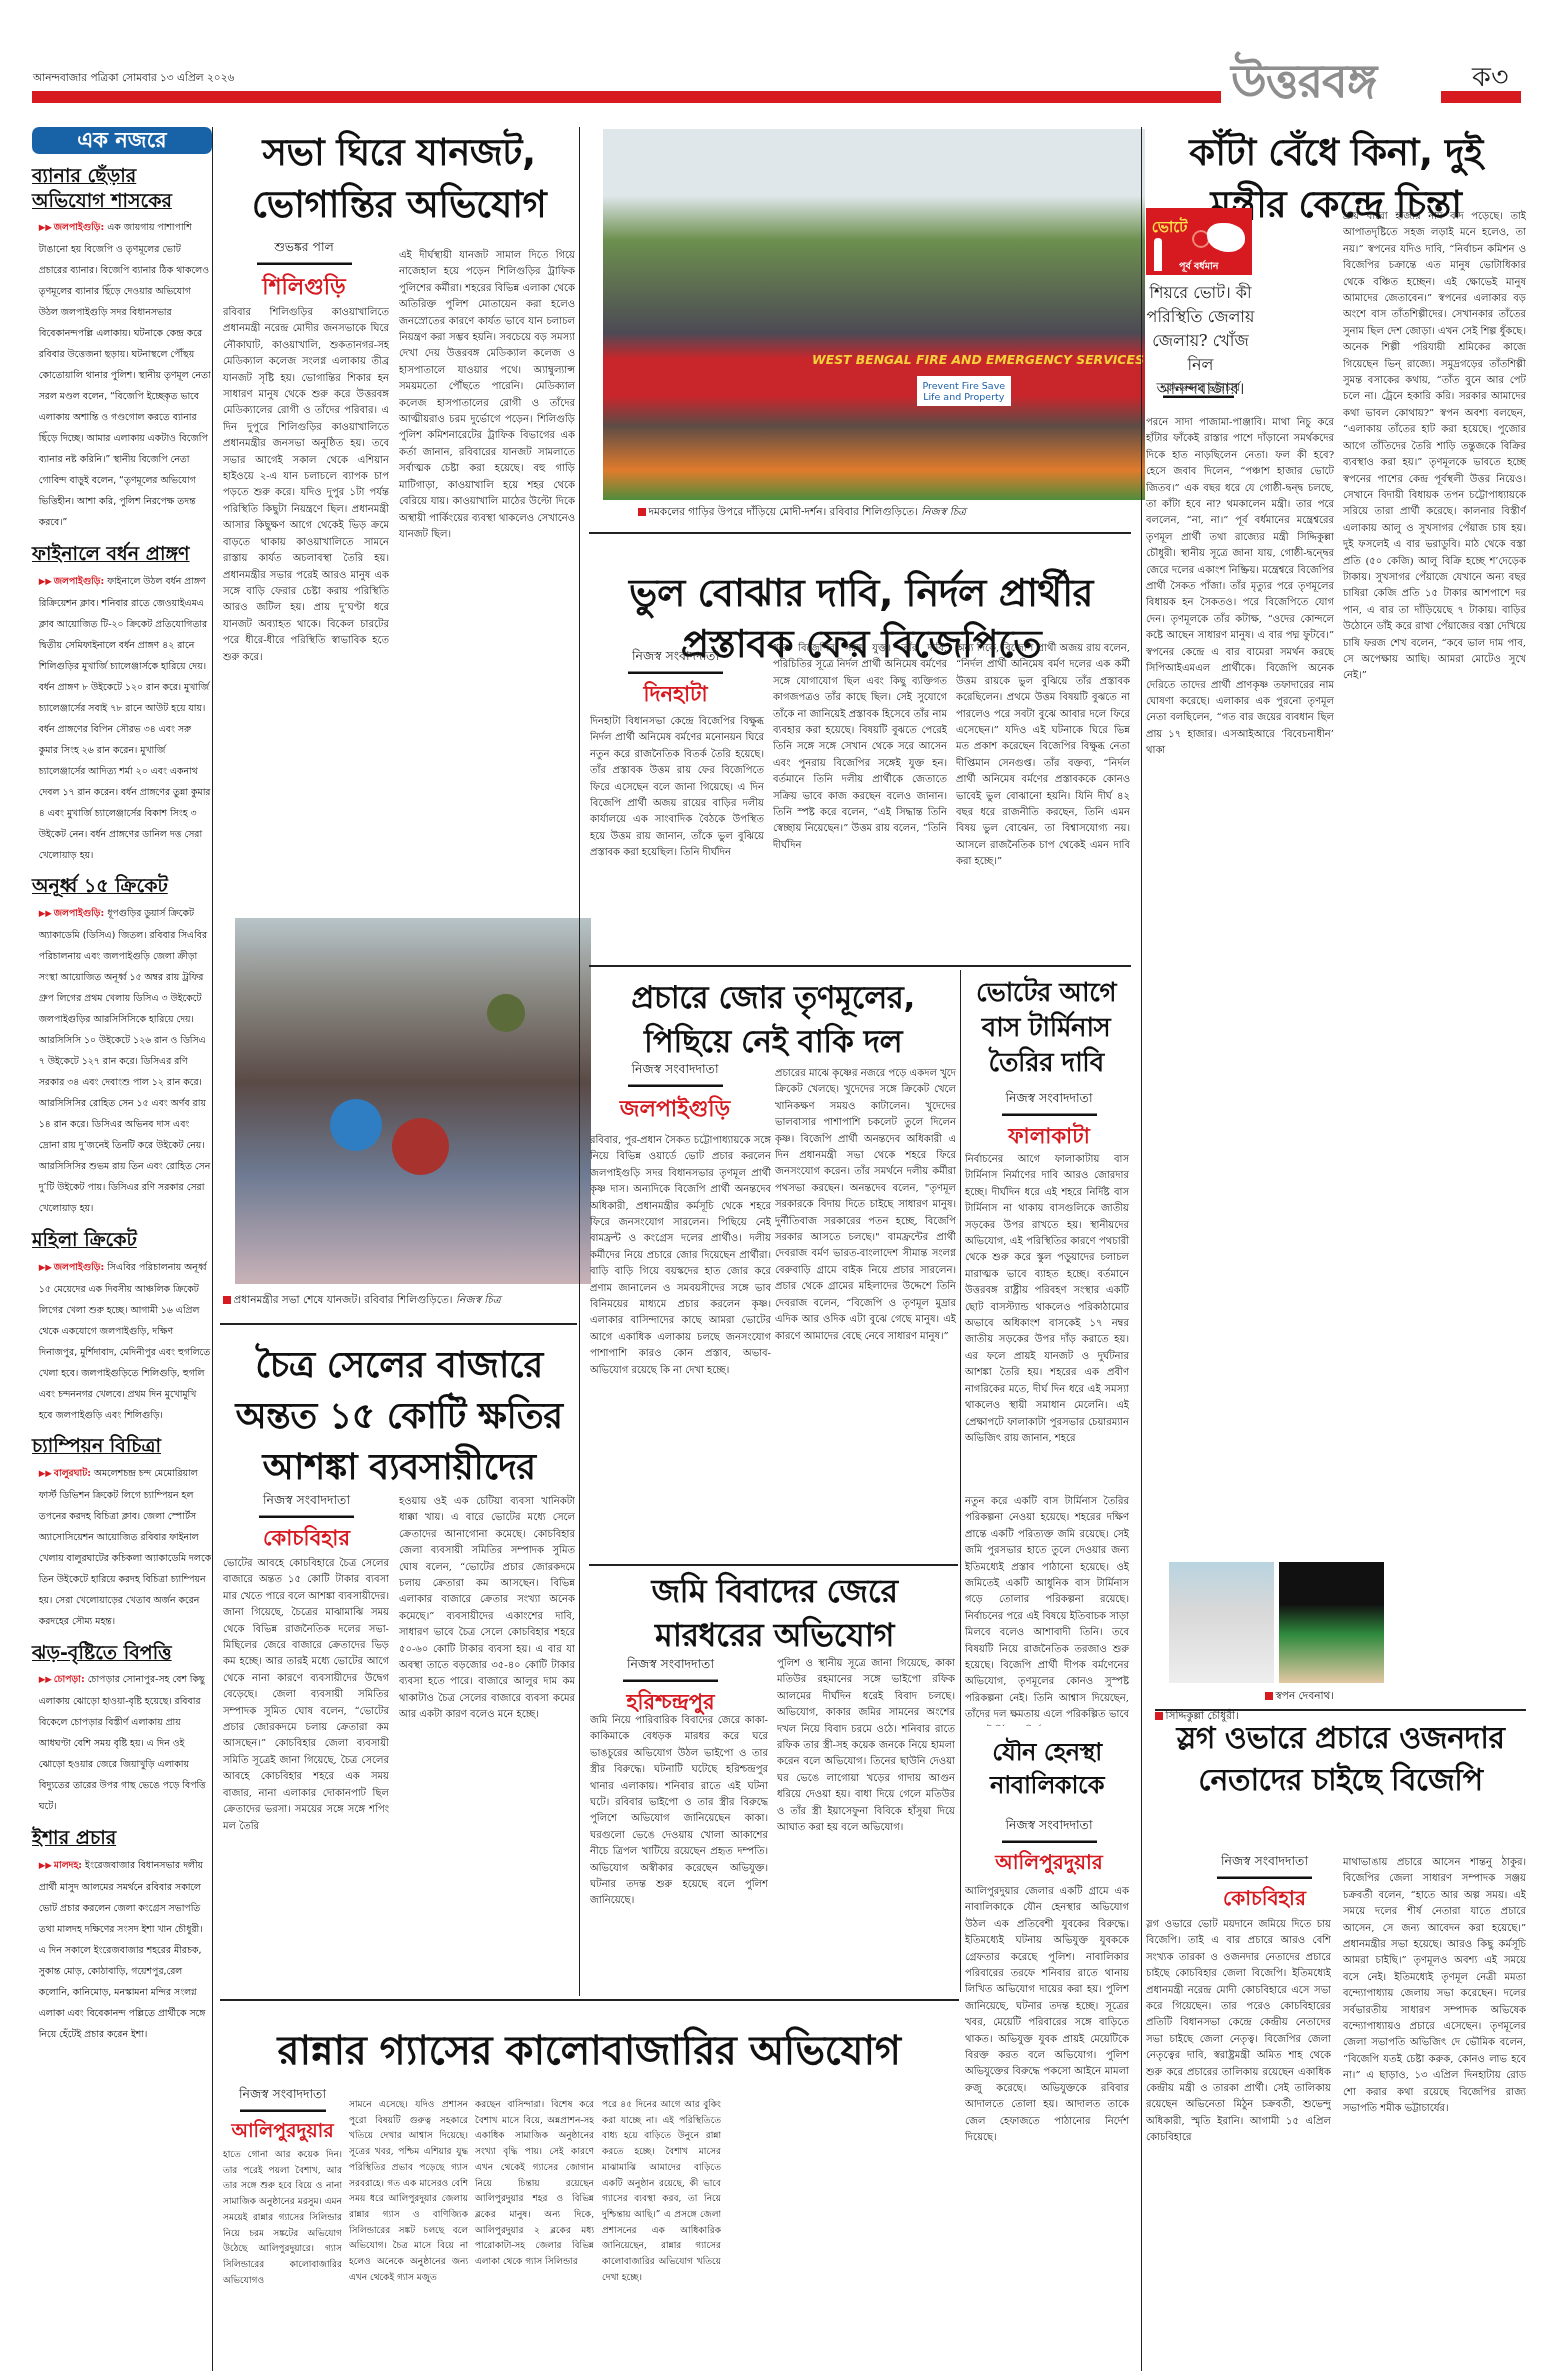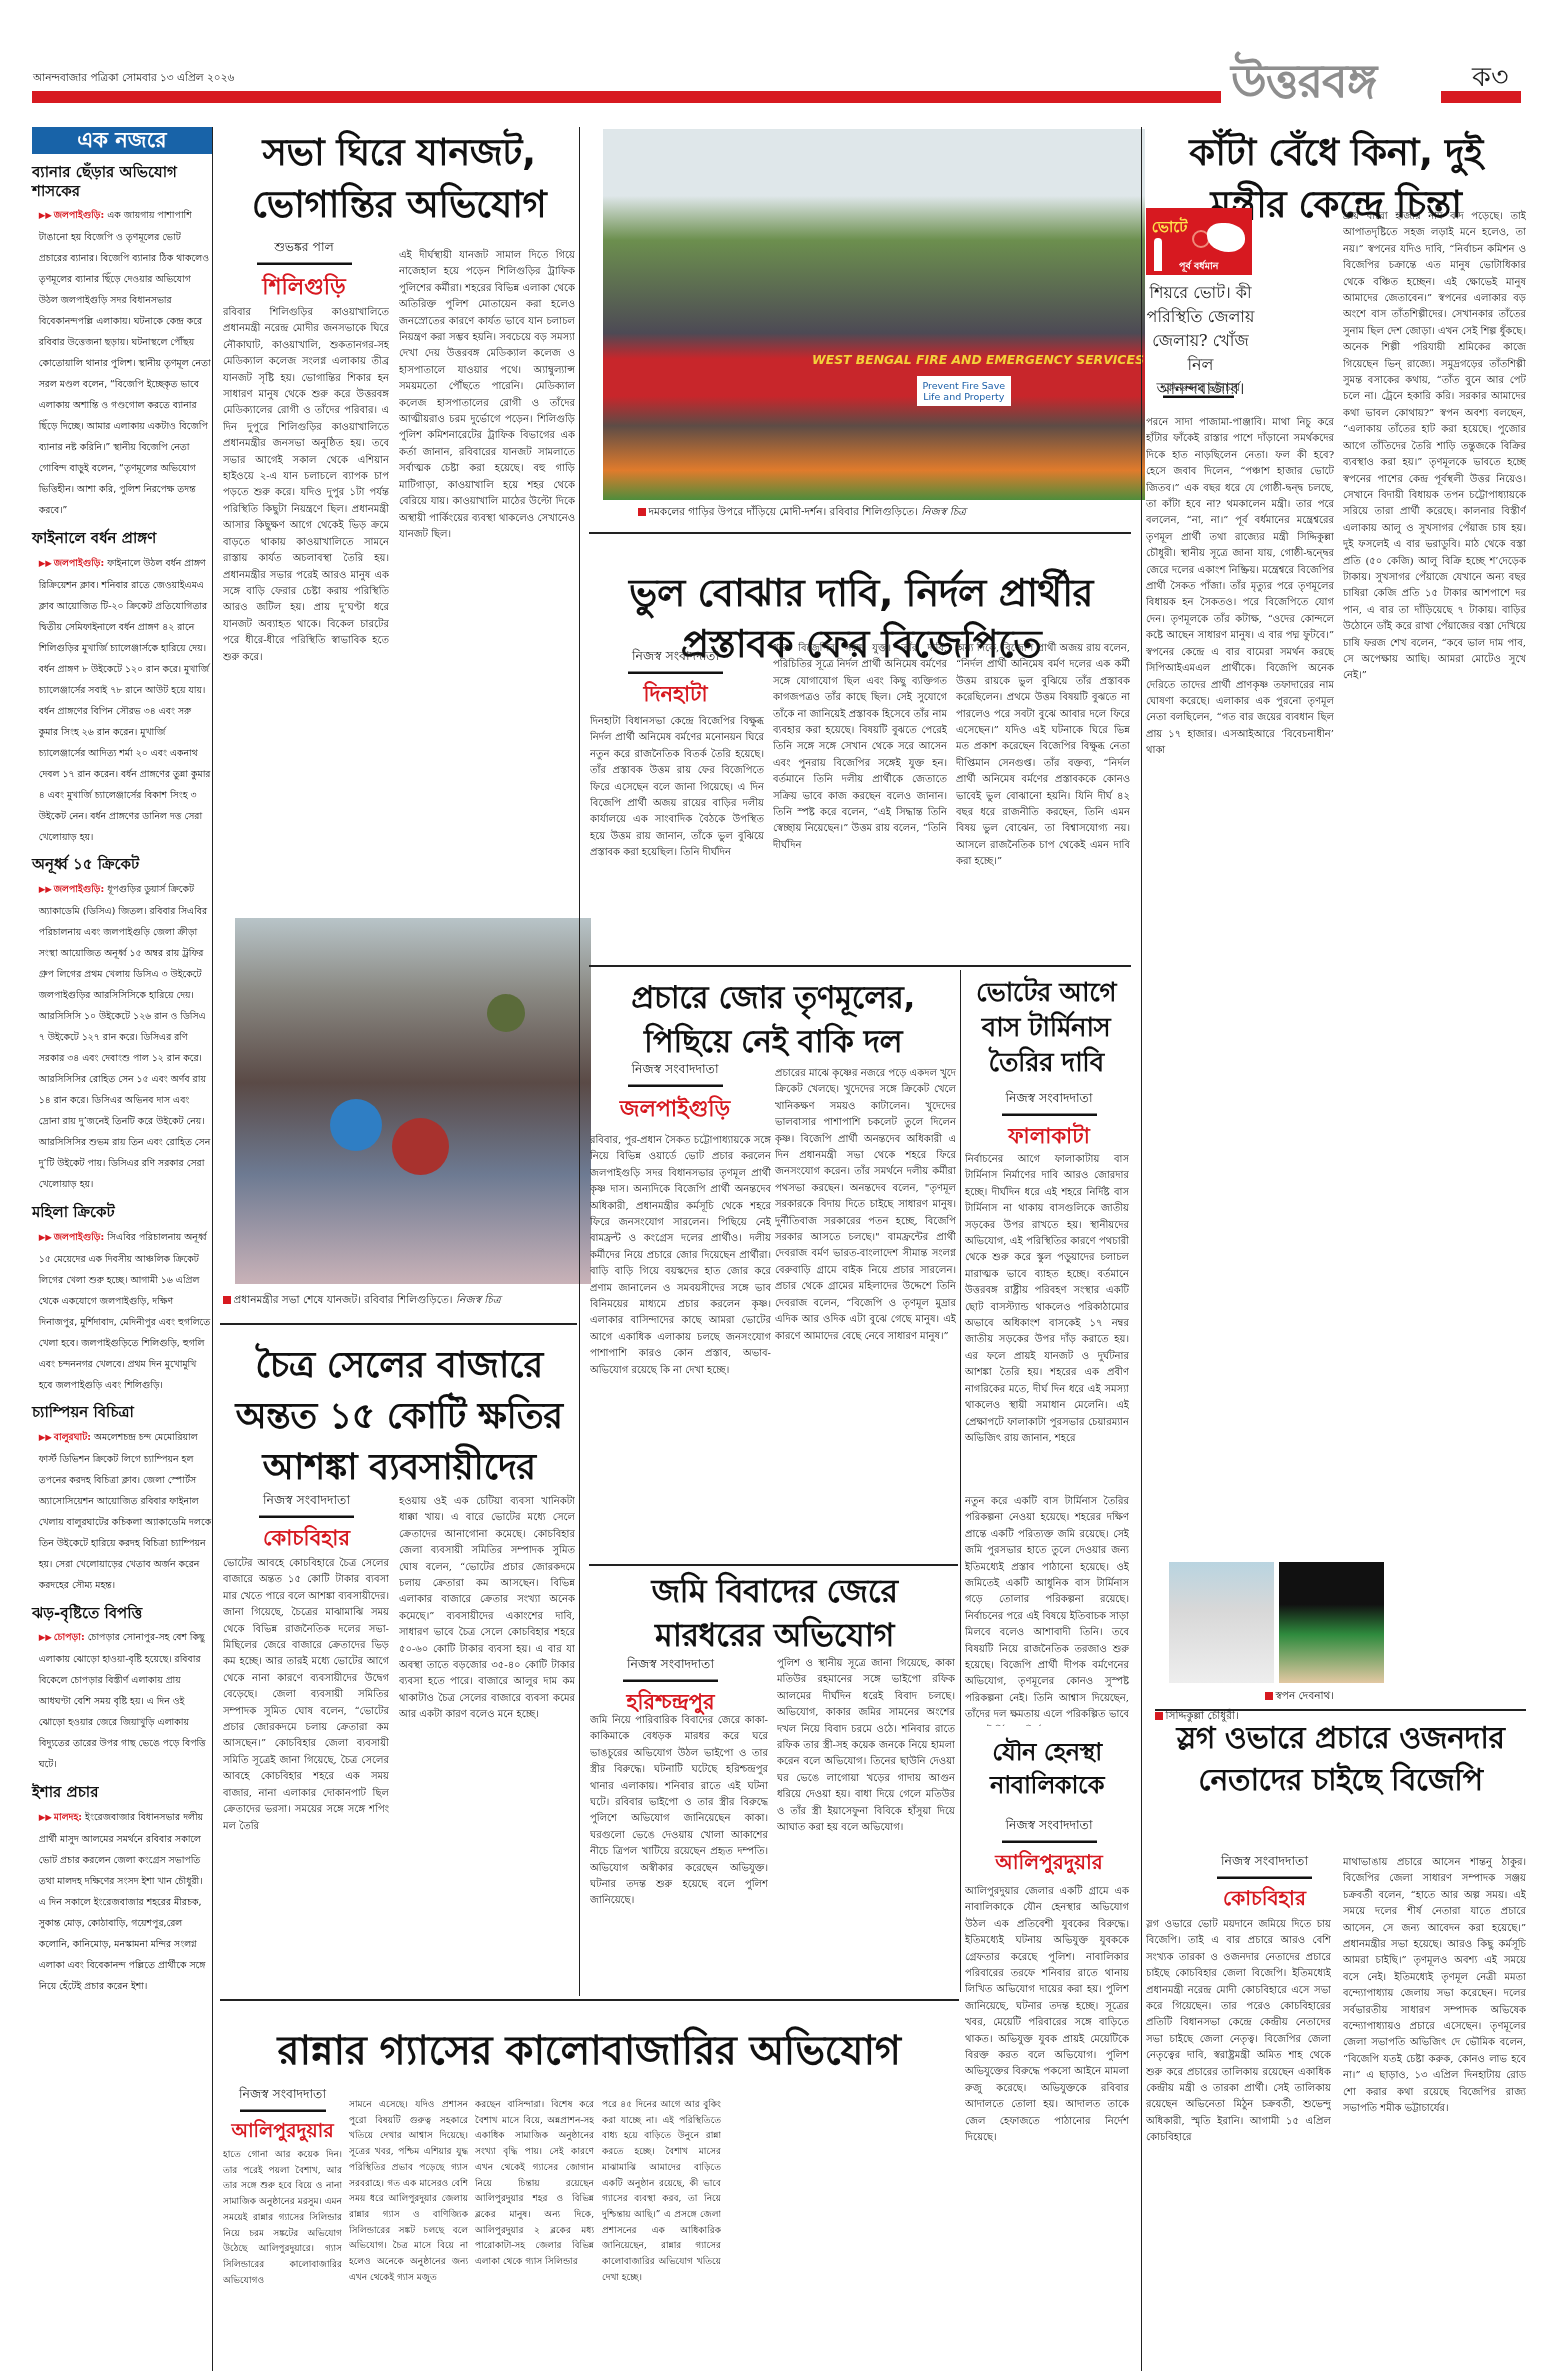--- a/index.html
+++ b/index.html
@@ -6,22 +6,22 @@
   body{width:1545px;height:2389px;position:relative;overflow:hidden;font-family:"DejaVu Serif",serif;color:#111;}
   .abs{position:absolute;}
   .masthead-date{left:33px;top:70px;font-size:10.5px;color:#222;font-family:"DejaVu Sans",sans-serif;}
   .red-band{left:32px;top:91px;width:1189px;height:12.4px;background:#d71920;}
   .red-band-2{left:1441px;top:91px;width:80px;height:12.4px;background:#d71920;}
   .brand{left:1231px;top:46px;font-size:46px;font-weight:bold;color:#8e8e8e;font-family:"DejaVu Sans",sans-serif;letter-spacing:-1px;}
   .page-no{left:1472px;top:56px;font-size:27px;color:#222;font-family:"DejaVu Sans",sans-serif;}
   .vline{background:#222;width:1.4px;}
   .hline{background:#222;height:2.4px;}
   .sidebar{left:32px;top:127px;width:180px;height:2244px;}
-  .sidebar-head{background:#1863a8;color:#fff;font-size:21px;font-weight:bold;text-align:center;height:27px;line-height:27px;font-family:"DejaVu Sans",sans-serif;}
-  .brief-title{font-family:"DejaVu Sans",sans-serif;font-weight:bold;font-size:15px;line-height:19px;margin:8.6px 0 3.8px 0;}
+  .sidebar-head{background:#1863a8;color:#fff;font-size:21px;font-weight:bold;text-align:center;height:27px;line-height:27px;font-family:"DejaVu Sans",sans-serif;border-radius:7px;}
+  .brief-title{font-family:"DejaVu Sans",sans-serif;font-weight:bold;font-size:19px;line-height:25px;margin:8.6px 0 3.8px 0;text-decoration:underline;}
   .brief-body{font-family:"DejaVu Sans",sans-serif;font-size:9.3px;line-height:21px;padding-left:6.7px;}
   .brief-loc{color:#d71920;font-weight:bold;}
   .arrow{color:#d71920;font-size:8.6px;margin-right:1.9px;}
   .headline{font-family:"DejaVu Sans",sans-serif;font-weight:bold;color:#111;text-align:center;letter-spacing:-0.5px;}
   .byline{font-size:12.4px;text-align:center;color:#222;}
   .dateline-rule{height:1.4px;background:#888;border-bottom:2.4px solid #111;margin:3.8px auto;}
   .dateline{font-family:"DejaVu Sans",sans-serif;font-weight:bold;color:#d71920;text-align:center;}
   .col{font-size:10px;line-height:16.4px;text-align:justify;color:#222;}
   .caption{font-size:10.5px;color:#222;}
   .caption .sq{display:inline-block;width:7.6px;height:7.6px;background:#d71920;margin-right:2.9px;vertical-align:-0.5px;}

